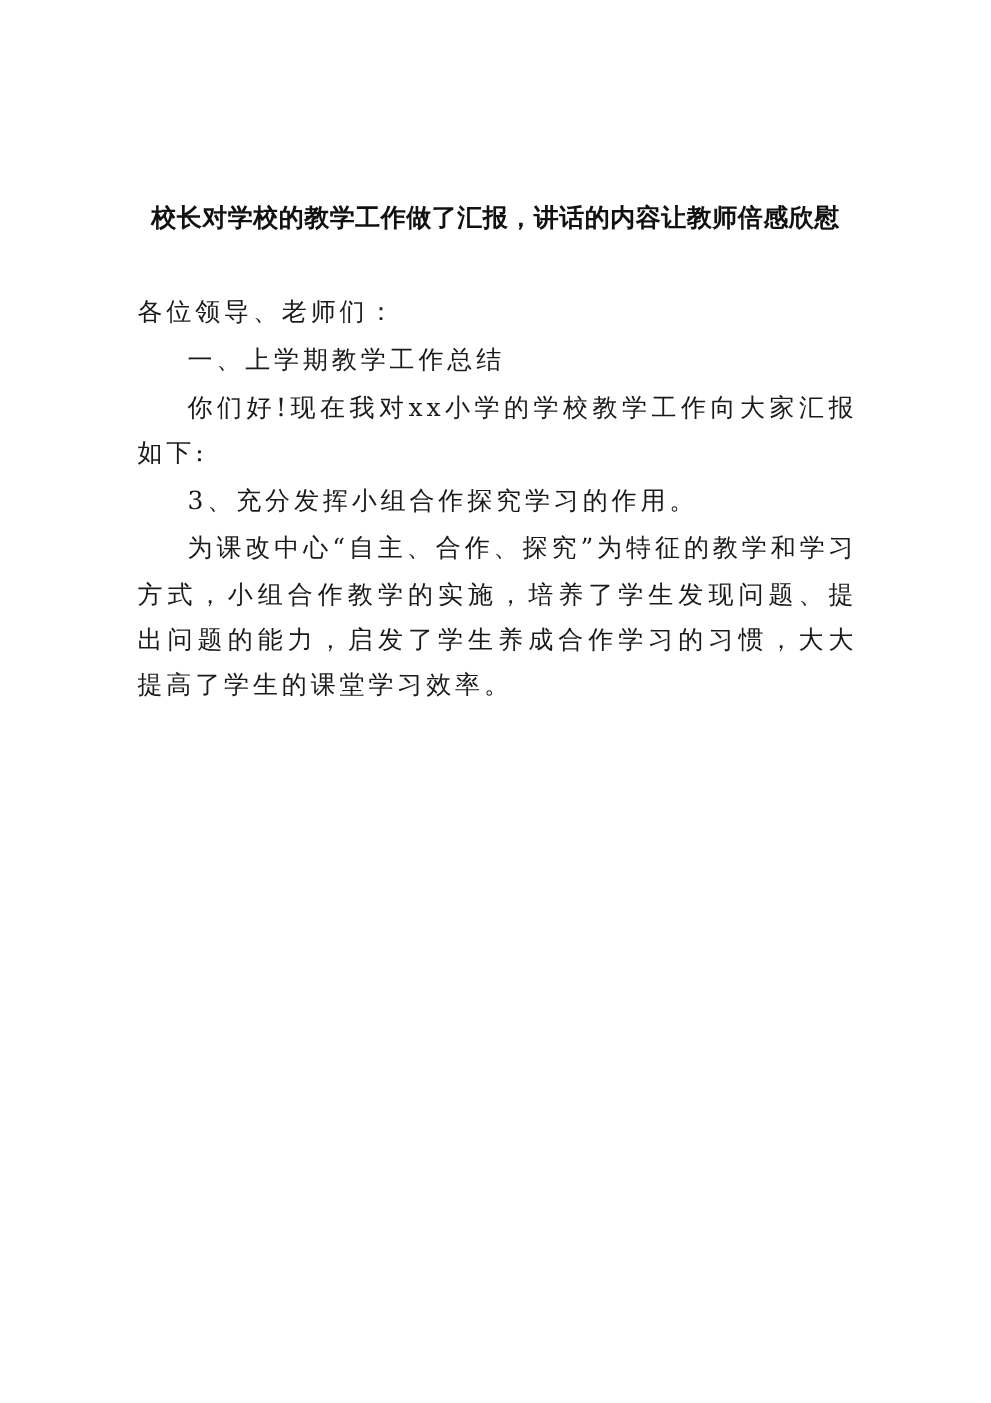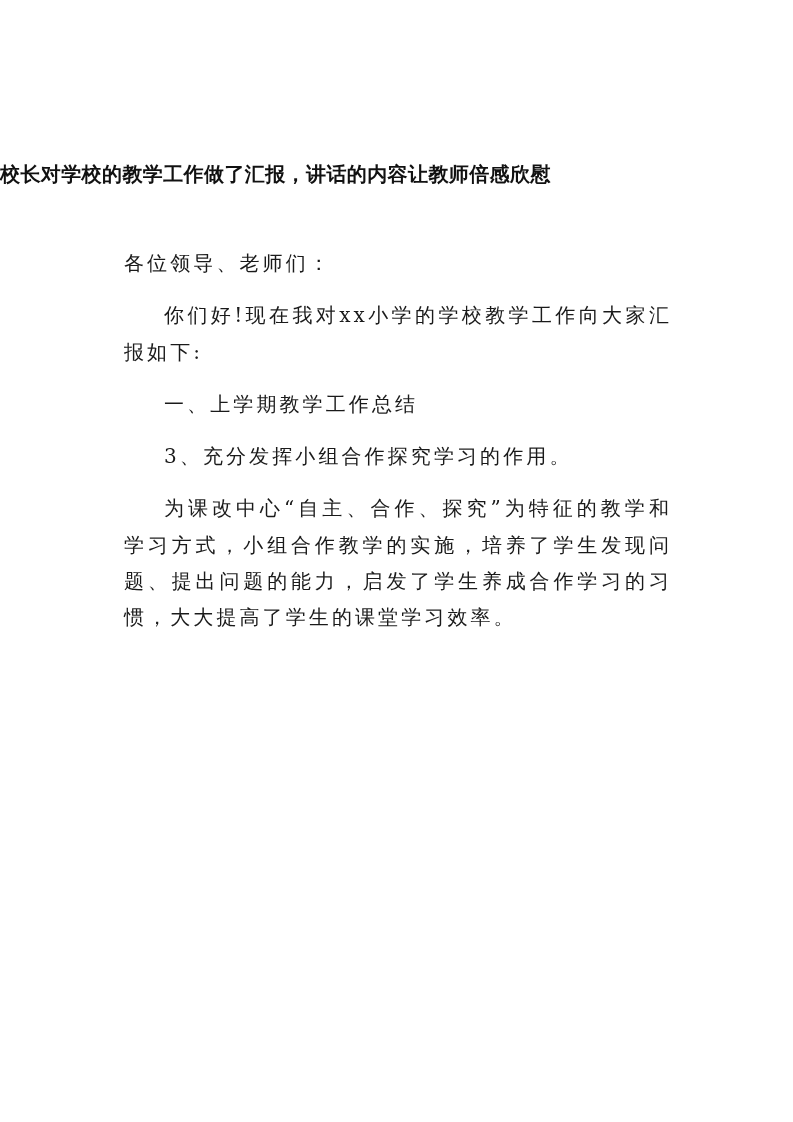--- a/index.html
+++ b/index.html
@@ -20,61 +20,61 @@
     left: 0; top: 0;
     width: 793px;
     height: 1122px;
     background: #ffffff;
   }
   .title {
     position: absolute;
     left: 0;
     width: 793px;
     top: 158px;
-    text-align: left;
+    text-align: center;
     font-family: "DejaVu Sans", "Liberation Sans", sans-serif;
     font-weight: bold;
     font-size: 20px;
     line-height: 32px;
     letter-spacing: 0.4px;
     color: #111111;
   }
   .body {
     position: absolute;
     left: 108px;
     top: 229px;
     width: 580px;
     font-size: 20px;
     line-height: 36.3px;
     letter-spacing: 3.1px;
     text-align: justify;
     text-align-last: left;
   }
   .body p {
-    margin: 16px;
+    margin: 2px;
     padding: 0;
   }
   .indent {
     text-indent: 40px;
   }
   .heading {
     font-family: "DejaVu Sans", "Liberation Sans", sans-serif;
     font-weight: normal;
   }
 </style>
 </head>
 <body>
 
 <div class="page">
   <div class="title">校长对学校的教学工作做了汇报，讲话的内容让教师倍感欣慰</div>
 
   <div class="body">
     <p>各位领导、老师们：</p>
+    <p class="indent heading">一、上学期教学工作总结</p>
     <p class="indent">你们好!现在我对xx小学的学校教学工作向大家汇报如下:</p>
-    <p class="indent heading">一、上学期教学工作总结</p>
 
 
 
     <p class="indent">3、充分发挥小组合作探究学习的作用。</p>
     <p class="indent">为课改中心“自主、合作、探究”为特征的教学和学习方式，小组合作教学的实施，培养了学生发现问题、提出问题的能力，启发了学生养成合作学习的习惯，大大提高了学生的课堂学习效率。</p>
 
   </div>
 </div>
 
 </body></html>

